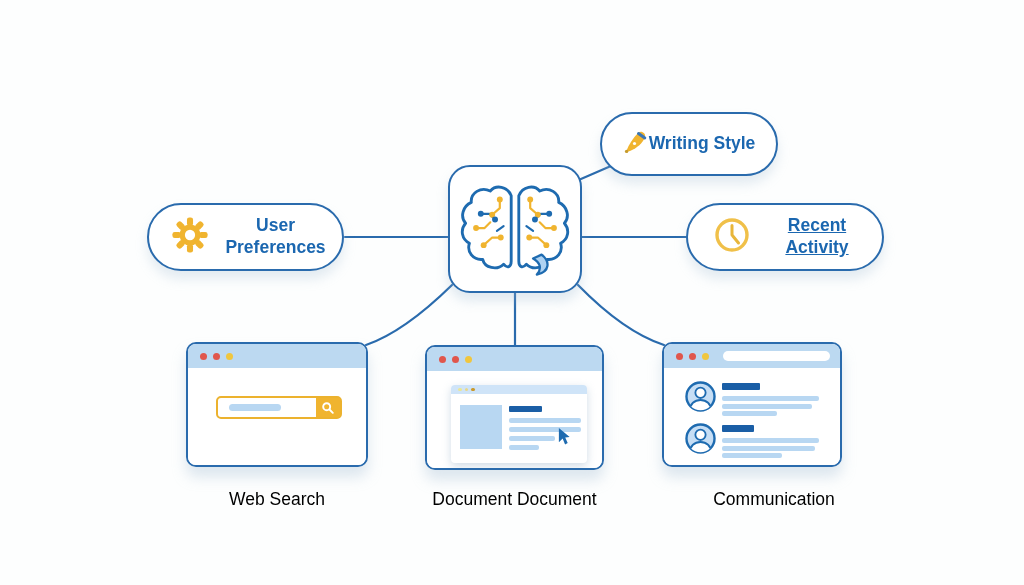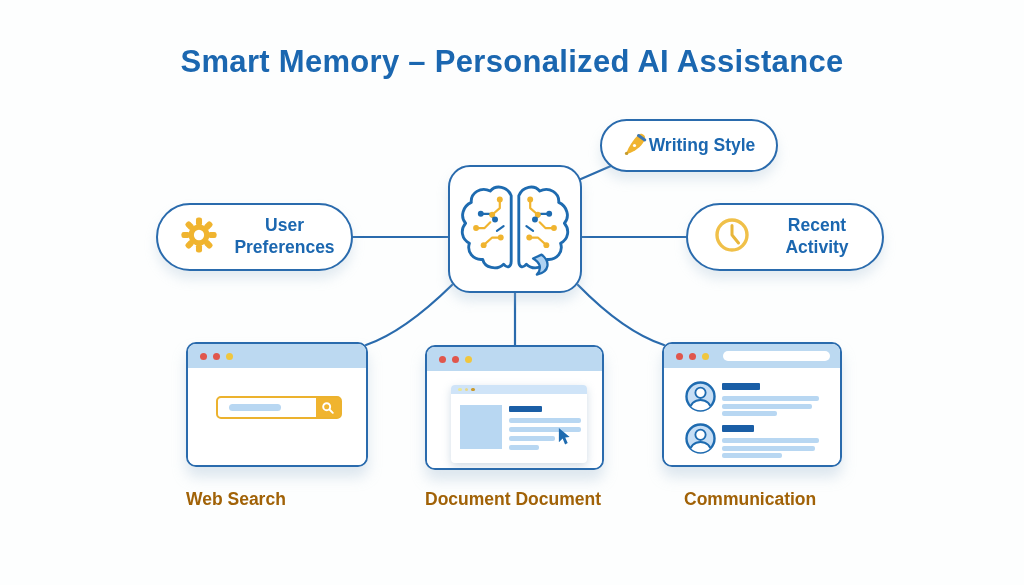--- a/index.html
+++ b/index.html
@@ -14,25 +14,25 @@
   }
   svg.connectors{position:absolute;left:0;top:0;z-index:1;}
   .node{position:absolute;z-index:2;background:#fff;border:2.5px solid #2a6bad;box-sizing:border-box;}
   .bubble{
     border-radius:40px;display:flex;align-items:center;justify-content:center;
     box-shadow:0 8px 12px rgba(160,185,210,.28);
   }
   .bubble .lbl{
     font-size:17.5px;font-weight:bold;color:#1b67b0;line-height:1.25;text-align:center;
   }
-  #bubble-writing{left:600px;top:119px;width:178px;height:53px;}
-  #bubble-prefs{left:156px;top:203px;width:197px;height:68px;}
+  #bubble-writing{left:600px;top:112px;width:178px;height:64px;}
+  #bubble-prefs{left:147px;top:203px;width:197px;height:68px;}
   #bubble-recent{left:686px;top:203px;width:198px;height:68px;}
   #bubble-prefs .lbl{width:120px;}
-  #bubble-recent .lbl{width:110px;}
+  #bubble-recent .lbl{width:110px;text-decoration:underline;}
   #bubble-prefs .ic{margin-left:22px;}
   #bubble-recent .ic{margin-left:24px;}
   .bubble .grow{flex:1;display:flex;justify-content:center;align-items:center;}
   #brain-box{
     left:448px;top:165px;width:134px;height:128px;border-radius:22px;
     display:flex;align-items:center;justify-content:center;
     box-shadow:0 8px 12px rgba(160,185,210,.3);
   }
   .window{
     border-radius:10px;overflow:hidden;
@@ -68,32 +68,31 @@
   .doc-toolbar{height:9px;background:#cfe4f8;display:flex;align-items:center;gap:3px;padding-left:7px;}
   .mdot{width:3.5px;height:3.5px;border-radius:50%;}
   .doc-img{position:absolute;left:9px;top:20px;width:42px;height:44px;background:#b8d7f2;}
   .doc-heading{position:absolute;left:58px;top:21px;width:33px;height:6px;background:#1a5ea6;border-radius:1px;}
   .tline{position:absolute;height:5px;background:#b8d7f2;border-radius:2px;}
   .doc-cursor{position:absolute;left:106px;top:42px;}
   
   .entry-avatar{position:absolute;left:20px;}
   .namebar{position:absolute;height:7px;background:#1a5ea6;border-radius:1px;left:58px;}
   .labels span{
-    position:absolute;top:489px;font-size:17.5px;font-weight:bold;color:#a16207;text-align:left;
+    position:absolute;top:489px;font-size:17.5px;font-weight:normal;color:#000000;text-align:center;
   }
   #lbl-search{left:186px;width:182px;}
   #lbl-doc{left:425px;width:179px;}
   #lbl-comm{left:684px;width:180px;}
 </style>
 </head>
 <body>
 
 <div id="canvas">
 
-  <div class="title">Smart Memory – Personalized AI Assistance</div>
 
   <svg class="connectors" width="1024" height="585" viewBox="0 0 1024 585">
     <g fill="none" stroke="#2a6bad" stroke-width="2.2" stroke-linecap="round">
       <path d="M345 237 L448 237"></path>
       <path d="M582 237 L686 237"></path>
       <path d="M574 182 L634 156"></path>
       <path d="M515 293 L515 347"></path>
       <path d="M452 285 Q404 332 366 345"></path>
       <path d="M578 285 Q624 332 664 345"></path>
     </g>

